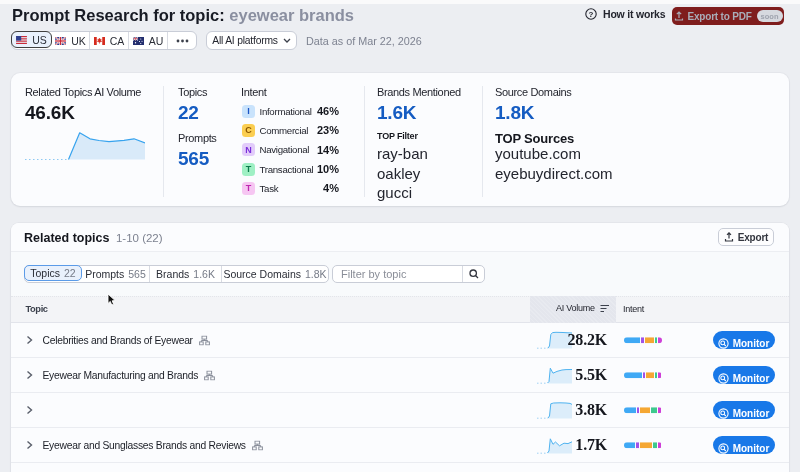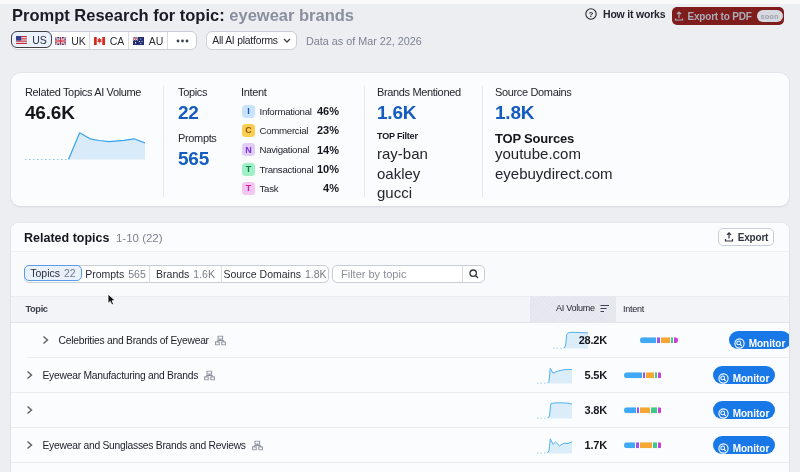--- a/index.html
+++ b/index.html
@@ -14,21 +14,21 @@
 .vdiv { position:absolute; width:1px; background:#E5E8EE; top:13px; bottom:9px; }
 .intent-row { display:flex; align-items:center; height:19.3px; width:97px; }
 .ibadge { width:13px; height:13px; border-radius:3.5px; font-size:9px; font-weight:bold; display:flex; align-items:center; justify-content:center; margin-right:4.5px; flex:none; }
 .ilabel { font-size:9.7px; letter-spacing:-0.3px; color:#23252E; flex:1; }
 .ipct { font-size:11px; font-weight:bold; color:#15171E; }
 .topitem { font-size:15px; color:#23252E; line-height:19.5px; }
 .seg { display:flex; align-items:center; justify-content:center; font-size:10.5px; color:#2A2D36; height:100%; white-space:nowrap; }
 .seg .cnt { color:#767B87; margin-left:4px; }
 .rowline { position:absolute; left:0; right:0; height:35px; border-bottom:1px solid #EAECF1; background:#FBFCFE; }
 .rowtext { font-size:10.3px; letter-spacing:-0.25px; color:#1B1E26; position:absolute; left:31.5px; top:50%; transform:translateY(-50%); display:flex; align-items:center; }
-.rowval { position:absolute; width:60px; right:182px; text-align:right; font-size:11px; letter-spacing:-0.2px; font-weight:bold; color:#15171E; top:50%; transform:translateY(-50%); }
+.rowval { position:absolute; width:60px; right:182px; text-align:right; font-size:16px; letter-spacing:-0.2px; font-weight:bold; color:#15171E; top:50%; transform:translateY(-50%);font-family:Liberation Serif, serif; }
 .monitor { position:absolute; left:701.5px; width:62px; height:18px; border-radius:9px; background:#1878E8; color:#fff; font-size:10px; font-weight:bold; display:flex; align-items:flex-end; justify-content:center; top:50%; transform:translateY(-50%); }
 .pill { position:absolute; left:612.5px; height:5.5px; width:38px; border-radius:3px; overflow:hidden; display:flex; top:50%; transform:translateY(-50%); }
 .pill i { display:block; height:100%; margin-right:1px; }
 .pill i:last-child { margin-right:0; }
 .c-blue{background:#3FA9F5}.c-pur{background:#A052E8}.c-org{background:#F5A733}.c-grn{background:#3EC98E}.c-mag{background:#CE3FD8}
 </style>
 </head>
 <body>
 <div class="abs" style="left:0;top:0;width:800px;height:4px;background:#FAFAFB;"></div>
 
@@ -205,21 +205,21 @@
   <div class="abs" style="left:518.5px;top:73px;width:86px;height:27px;background:#E4E6ED;background-image:repeating-linear-gradient(45deg, rgba(255,255,255,0.16) 0 1px, transparent 1px 3px);"></div>
   <div class="abs" style="left:14.5px;top:81px;font-size:9.3px;letter-spacing:-0.4px;font-weight:bold;color:#3C414D;">Topic</div>
   <div class="abs" style="left:545px;top:80px;font-size:9px;letter-spacing:-0.25px;color:#23252E;display:flex;align-items:center;">AI Volume
     <svg width="11" height="9" viewBox="0 0 11 9" style="margin-left:5px;">
         <path d="M0.5 1.5 H9 M0.5 4.5 H6.5 M0.5 7.5 H4" stroke="#3C414D" stroke-width="1.2"></path>
       </svg>
   </div>
   <div class="abs" style="left:612px;top:81px;font-size:9px;letter-spacing:-0.25px;color:#23252E;">Intent</div>
 
   <div class="rows abs" style="left:0;top:100px;right:0;">
-      <div class="rowline" style="top:0px;margin-left:16px;">
+      <div class="rowline" style="top:0px;">
     <svg class="abs" style="left:15px;top:50%;transform:translateY(-50%);" width="7" height="9" viewBox="0 0 7 9">
           <path d="M1.5 1 L5.5 4.5 L1.5 8" fill="none" stroke="#5A5F6B" stroke-width="1.4"></path>
         </svg>
     <span class="rowtext">Celebrities and Brands of Eyewear
       <svg width="11" height="10" viewBox="0 0 11 10" style="margin-left:6px;">
             <rect x="3" y="0.6" width="4.6" height="3" fill="none" stroke="#8A8F9B" stroke-width="1"></rect>
             <rect x="0.6" y="6.4" width="3.6" height="3" fill="none" stroke="#8A8F9B" stroke-width="1"></rect>
             <rect x="6.8" y="6.4" width="3.6" height="3" fill="none" stroke="#8A8F9B" stroke-width="1"></rect>
             <path d="M5.3 3.6 L5.3 5 M2.4 6.4 L2.4 5 L8.6 5 L8.6 6.4" fill="none" stroke="#8A8F9B" stroke-width="1"></path>
           </svg>

